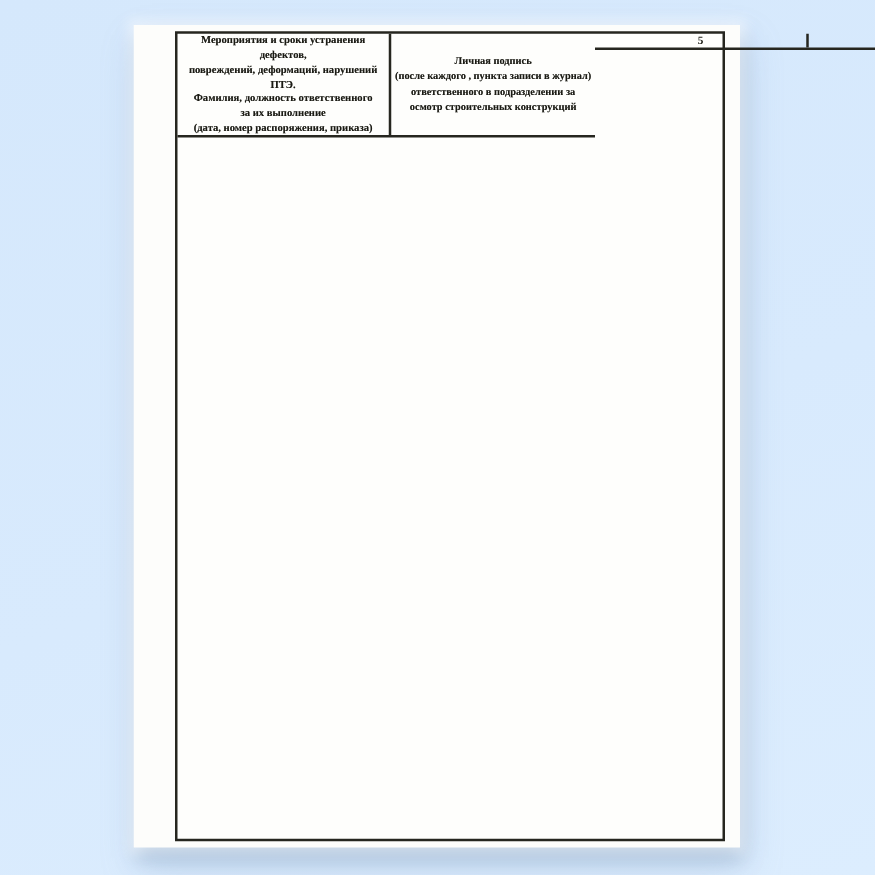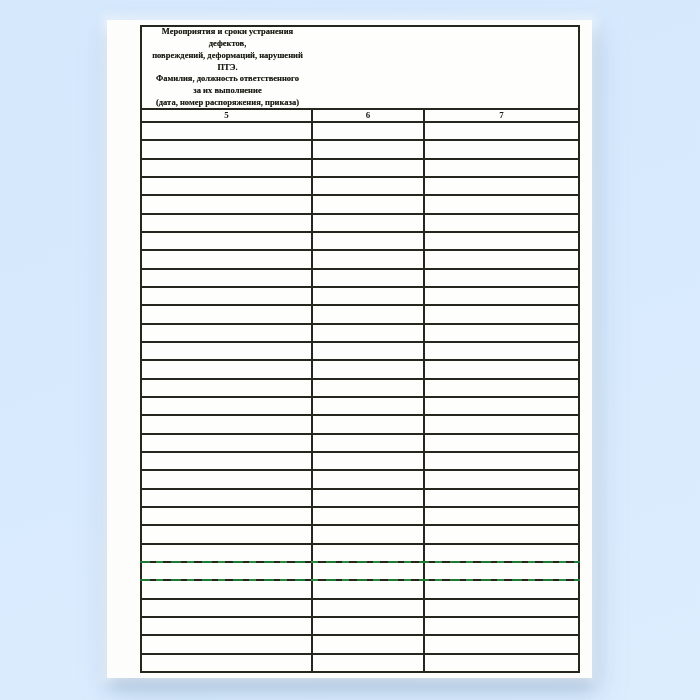--- a/index.html
+++ b/index.html
@@ -17,21 +17,21 @@
     position:absolute;left:107px;top:20px;width:485px;height:658px;
     background:#fdfdfb;
     box-shadow:
       0 0 9px 5px rgba(255,255,255,0.5),
       2px 8px 14px rgba(125,155,190,0.55),
       4px 16px 28px rgba(150,178,208,0.35);
   }
   .jtable{
     position:absolute;left:33px;top:5px;width:440px;height:648px;
     box-sizing:border-box;border:2px solid var(--line);
-    display:flex;flex-direction:column;background:#fefefc;
+    display:flex;flex-direction:row;background:#fefefc;
   }
   .hrow{display:flex;height:81px;border-bottom:2px solid var(--line);flex:none;}
   .nrow{display:flex;height:11px;border-bottom:2px solid var(--line);flex:none;}
   .rows{display:flex;flex-direction:column;flex:1;}
   .row{flex:1;display:flex;border-bottom:2px solid var(--line);position:relative;}
   .row:last-child{border-bottom:none;}
   .c{box-sizing:border-box;border-right:2px solid var(--line);height:100%;}
   .c:last-child{border-right:none;}
   .c1{width:171px;flex:none;}
   .c2{width:112px;flex:none;}
@@ -64,20 +64,24 @@
 
 <div class="page">
   <div class="jtable">
 
     <div class="hrow">
       <div class="c c1 hcell">Мероприятия и сроки устранения дефектов,
 повреждений, деформаций, нарушений ПТЭ.
 Фамилия, должность ответственного
 за их выполнение
 (дата, номер распоряжения, приказа)</div>
+      <div class="c c3 hcell">Личная подпись
+(после каждого , пункта записи в журнал)
+ответственного в подразделении за
+осмотр строительных конструкций</div>
     </div>
 
     <div class="nrow">
       <div class="c c1 ncell">5</div>
       <div class="c c2 ncell">6</div>
       <div class="c c3 ncell">7</div>
     </div>
 
     <div class="rows">
         <div class="row">

